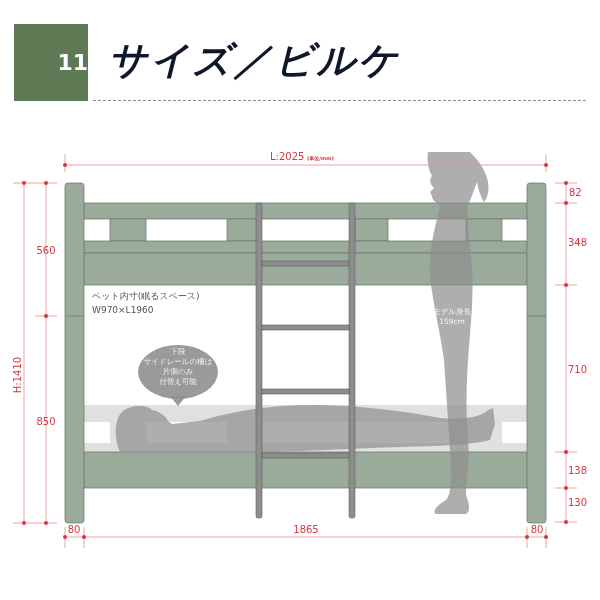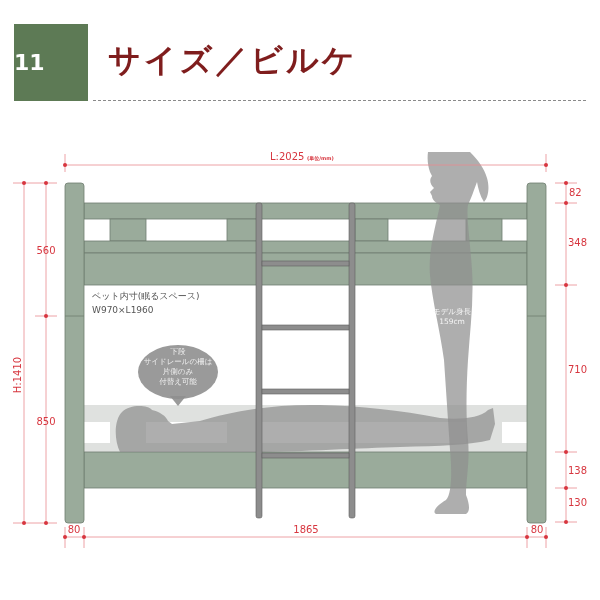--- a/index.html
+++ b/index.html
@@ -1,22 +1,22 @@
 <!DOCTYPE html>
 <html><head>
 <meta charset="utf-8">
 <style>
   html, body { margin:0; padding:0; background:#ffffff; }
   body { width:600px; height:600px; position:relative; overflow:hidden;
          font-family:"DejaVu Sans", "Liberation Sans", sans-serif; }
   .header-badge { position:absolute; left:14px; top:24px; width:74px; height:77px;
                   background:#5d7a55; color:#fff; font-size:22px; font-weight:bold;
-                  display:flex; align-items:center; justify-content:flex-start; }
-  .header-title { position:absolute; left:108px; top:42px; font-size:32px;
-                  font-weight:bold; color:#7f1d1d; letter-spacing:3px; line-height:36px; }
+                  display:flex; align-items:center; justify-content:flex-end; }
+  .header-title { position:absolute; left:108px; top:42px; font-size:38px;
+                  font-weight:bold; color:#0f172a; letter-spacing:3px; line-height:36px;font-style:italic; }
   .header-rule { position:absolute; left:93px; top:100px; width:493px; height:0;
                  border-top:1.5px dashed #8a8a8a; }
   svg.diagram { position:absolute; left:0; top:0; }
   .dim-text { font-family:"DejaVu Sans", "Liberation Sans", sans-serif; fill:#d7363f; font-size:10px; }
   .dim-small { font-size:5px; font-weight:bold; }
   .label-text { font-family:"DejaVu Sans", "Liberation Sans", sans-serif; fill:#555555; font-size:9px; }
   .bubble-text { font-family:"DejaVu Sans", "Liberation Sans", sans-serif; fill:#f0f0f0; font-size:7.5px; }
   .model-text { font-family:"DejaVu Sans", "Liberation Sans", sans-serif; fill:#f5f5f5; font-size:7.5px; }
 </style>
 </head>

